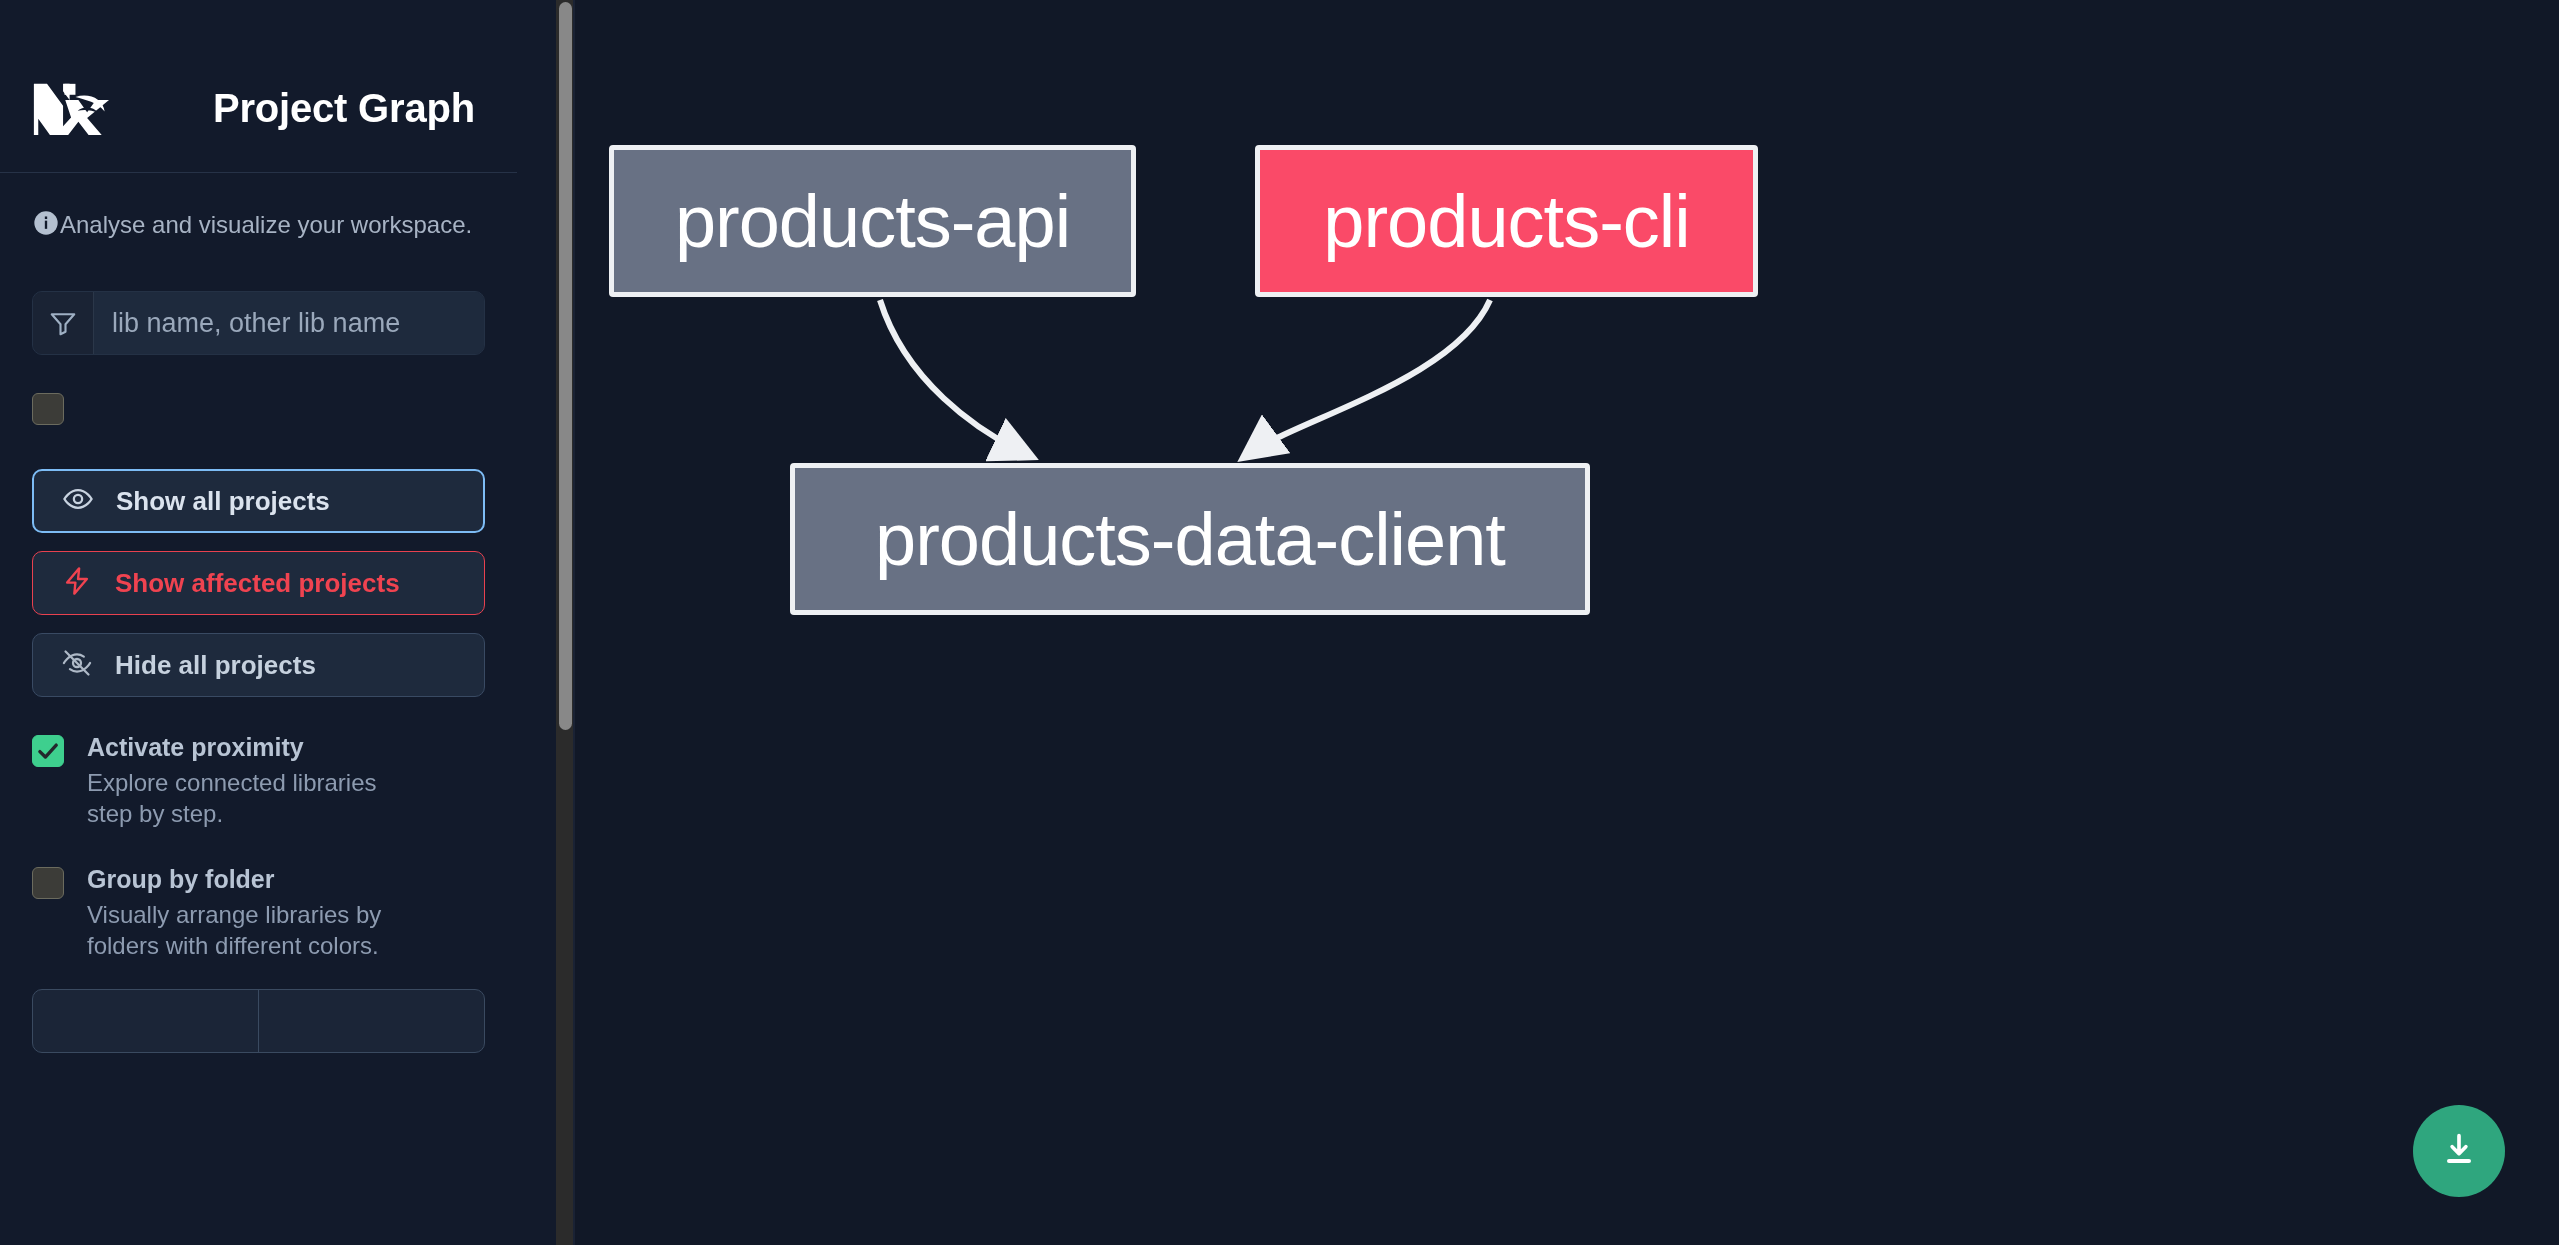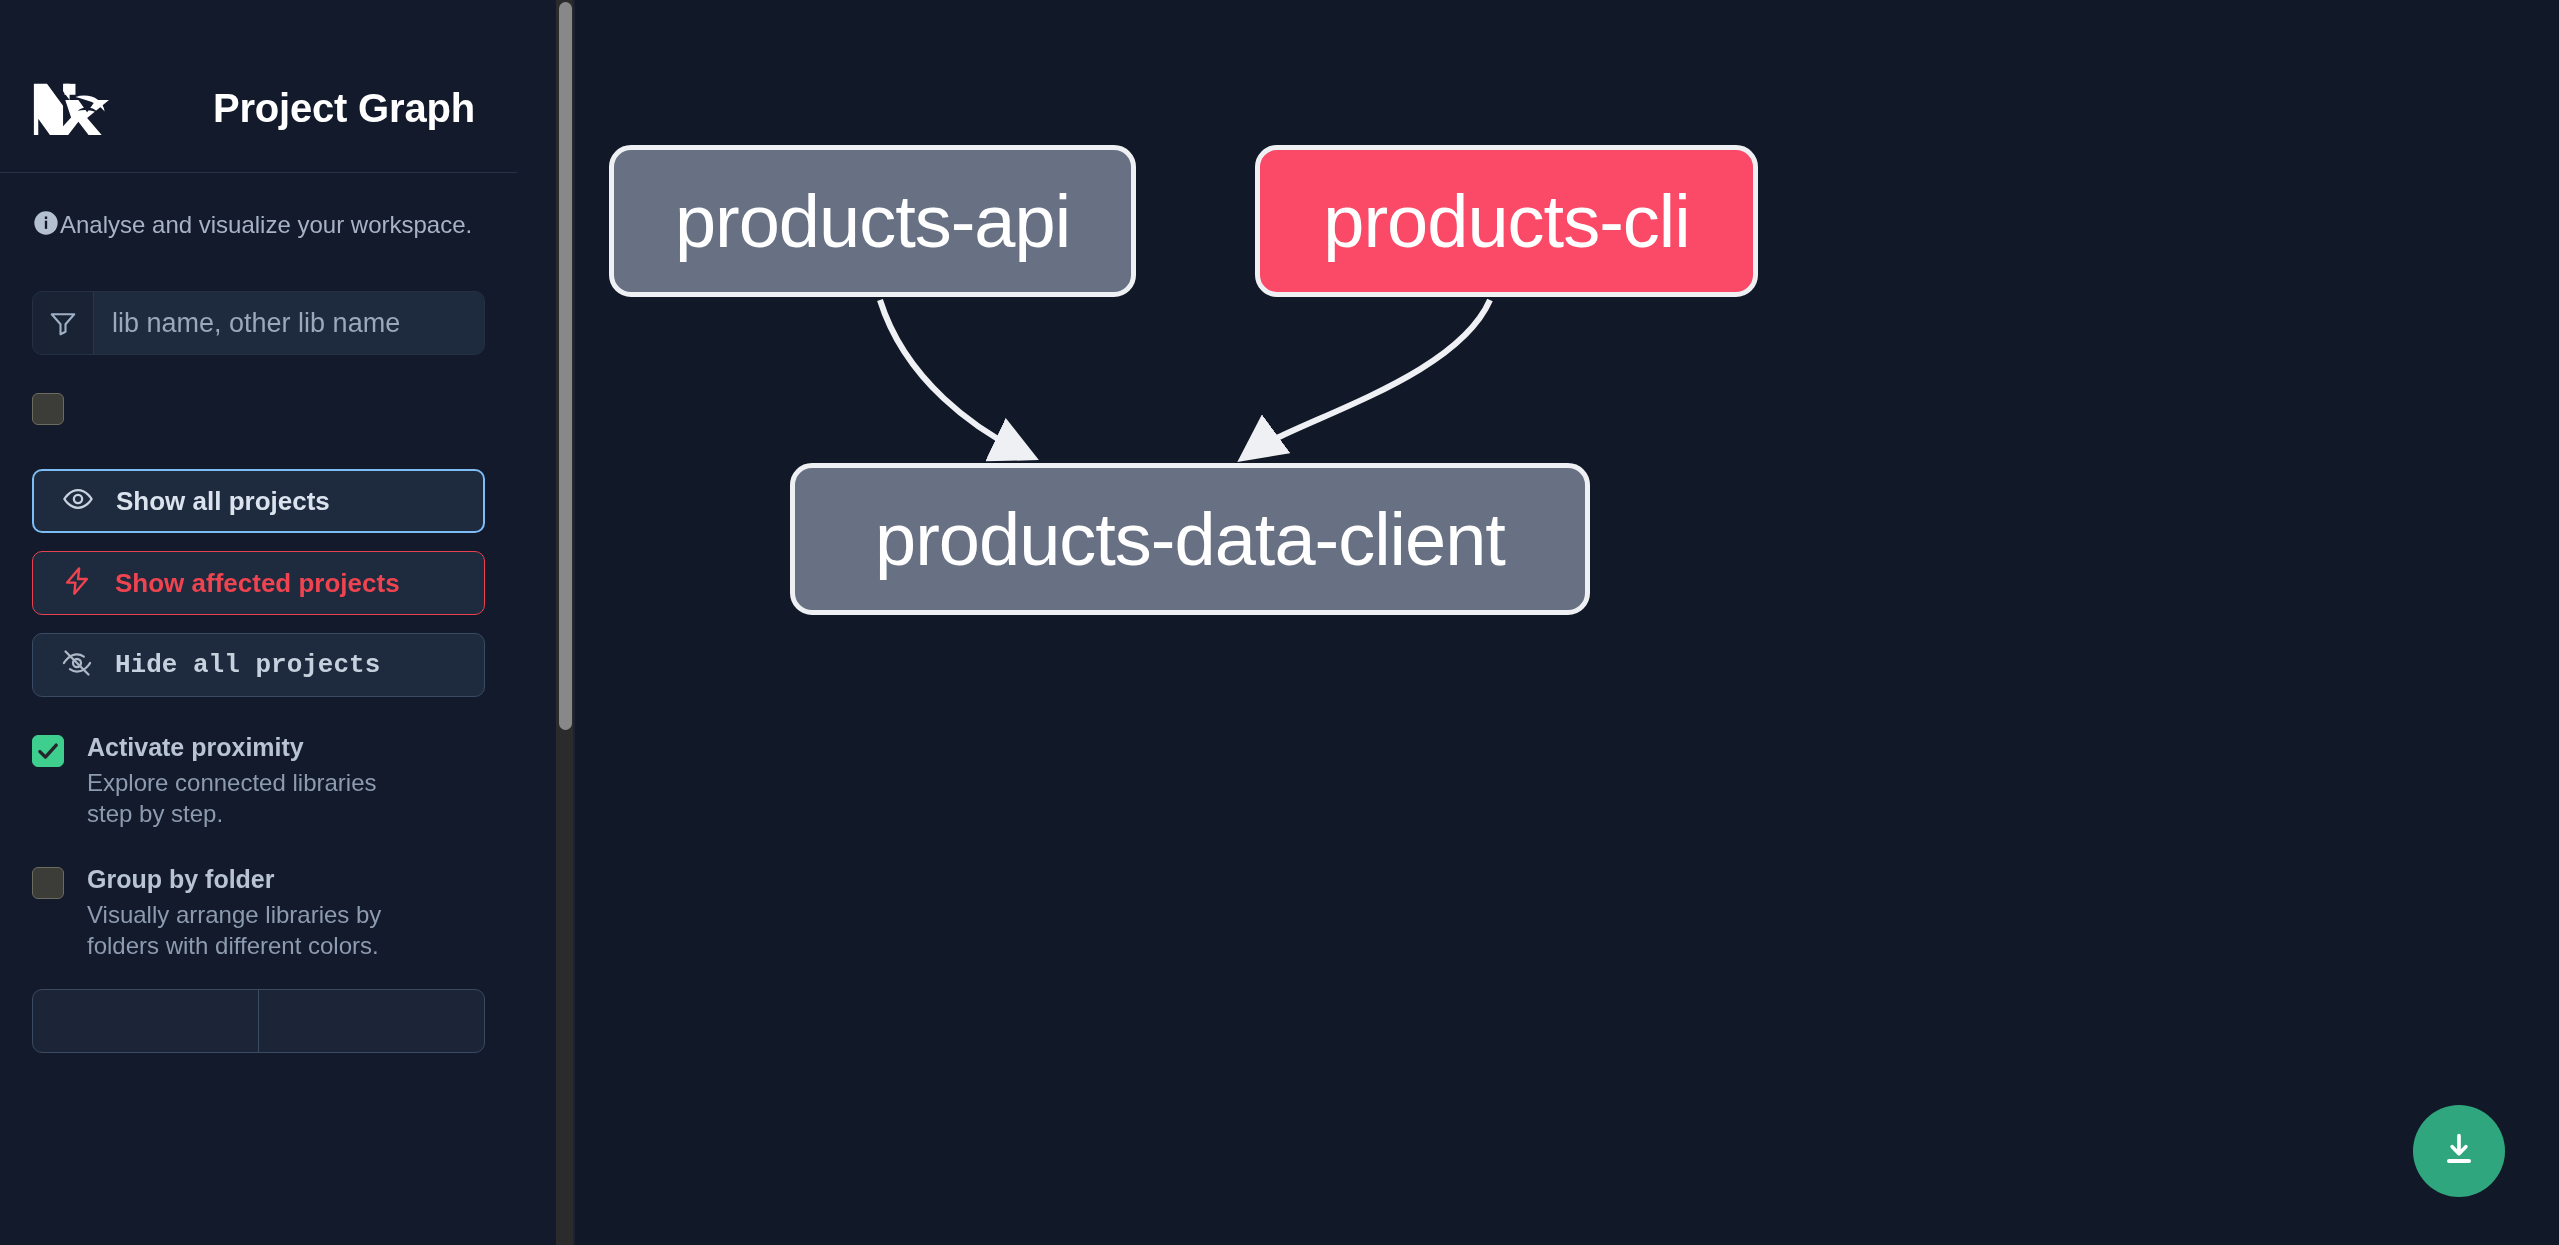--- a/index.html
+++ b/index.html
@@ -126,21 +126,21 @@
     border: 1px solid #394a63;
     margin-bottom: 18px;
     cursor: pointer;
     gap: 22px;
   }
   .btn span.lbl { font-size: 26px; font-weight: 700; white-space: nowrap; }
   .btn.primary { border: 2px solid #7dbcf5; color: #d4dce8; }
   .btn.primary .lbl { color: #dbe3ee; }
   .btn.danger { border: 1px solid #e8414f; }
   .btn.danger .lbl { color: #f04350; }
-  .btn.neutral .lbl { color: #c6d1de; font-family: Liberation Mono, monospace; }
+  .btn.neutral .lbl { color: #c6d1de; }
 
   
   .bottom-group {
     margin: 28px 32px 0 32px;
     height: 64px;
     border: 1px solid #3a4a60;
     border-radius: 10px;
     display: flex;
     background: #1b2537;
   }
@@ -168,21 +168,21 @@
   #graph {
     position: relative;
     flex: 1;
     height: 1245px;
     background: #111827;
     overflow: hidden;
   }
   .node {
     position: absolute;
     border: 5px solid #eef0f3;
-    border-radius: 22px;
+    border-radius: 4px;
     display: flex; align-items: center; justify-content: center;
     color: #ffffff;
     font-size: 74px;
     font-weight: 400;
     letter-spacing: -1px;
     white-space: nowrap;
     cursor: pointer;
     font-family: "Liberation Sans", sans-serif;
   }
   #node-products-api        { left: 34px;  top: 145px; width: 527px;  height: 152px; background: #687184; }

